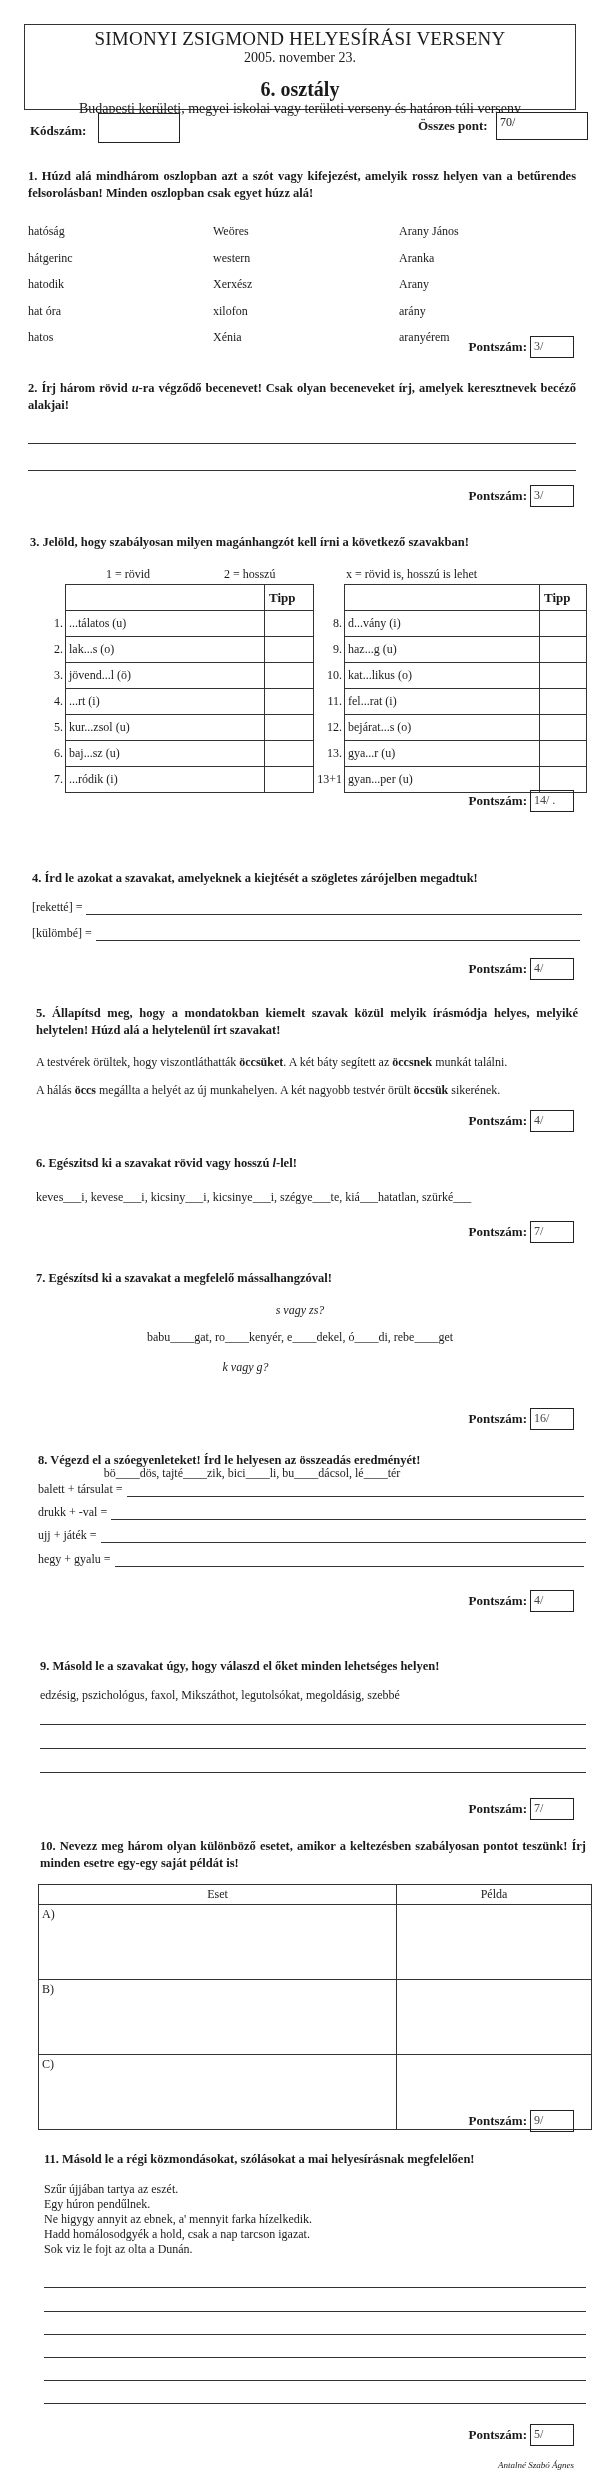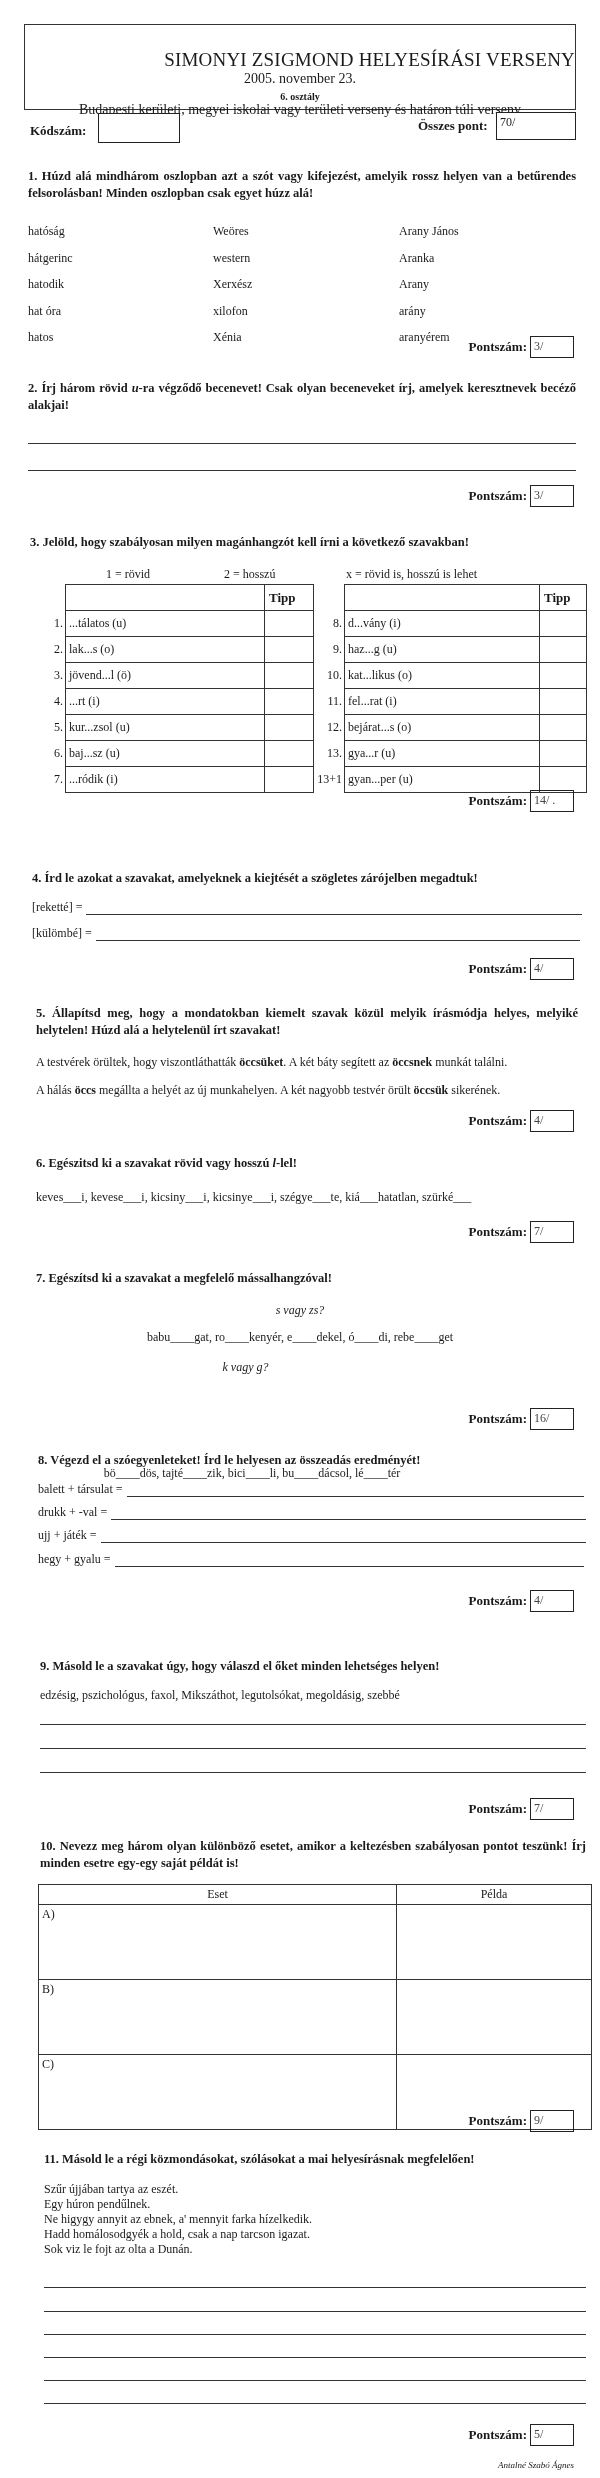--- a/index.html
+++ b/index.html
@@ -1,21 +1,21 @@
 <!DOCTYPE html>
 <html><head>
 <meta charset="utf-8">
 <style>
   html, body { margin: 0; padding: 0; background: #fff; }
   body { width: 600px; height: 2478px; position: relative; font-family: "Liberation Serif", "DejaVu Serif", serif; color: #1a1a1a; overflow: hidden; }
   .abs { position: absolute; }
   .header-box { left: 24px; top: 24px; width: 550px; height: 84px; border: 1px solid #333; text-align: center; }
-  .h-title { font-size: 19px; margin-top: 24px; letter-spacing: 0.2px; text-align: right; }
+  .h-title { font-size: 19px; margin-top: 3px; letter-spacing: 0.2px; }
   .h-date { font-size: 14px; margin-top: 0px; }
-  .h-grade { font-size: 10px; font-weight: bold; margin-top: 4px; }
+  .h-grade { font-size: 20px; font-weight: bold; margin-top: 12px; }
   .h-sub { font-size: 14px; margin-top: 0px; }
   .lbl-b { font-weight: bold; font-size: 13px; }
   .box { border: 1px solid #222; background: #fff; }
   .q { font-weight: bold; font-size: 12.5px; line-height: 17px; text-align: justify; }
   .txt { font-size: 12px; }
   .score { right: 26px; display: flex; align-items: center; }
   .score .lbl { font-weight: bold; font-size: 13px; margin-right: 3px; }
   .score .val { width: 44px; height: 22px; border: 1px solid #222; font-size: 12px; padding: 2px 0 0 3px; box-sizing: border-box; color: #444; }
   .line { border-bottom: 1px solid #333; }
   table { border-collapse: collapse; }
@@ -39,21 +39,21 @@
 <div class="abs header-box">
   <div class="h-title">SIMONYI ZSIGMOND HELYESÍRÁSI VERSENY</div>
   <div class="h-date">2005. november 23.</div>
   <div class="h-grade">6. osztály</div>
   <div class="h-sub">Budapesti kerületi, megyei iskolai vagy területi verseny és határon túli verseny</div>
 </div>
 
 <div class="abs lbl-b" style="left:30px; top:123px;">Kódszám:</div>
 <div class="abs box" style="left:98px; top:113px; width:80px; height:28px;"></div>
 <div class="abs lbl-b" style="left:418px; top:118px;">Összes pont:</div>
-<div class="abs box" style="left:496px; top:112px; width:80px; height:28px; font-size:12px; padding:2px 3px; box-sizing:border-box;">70/</div>
+<div class="abs box" style="left:496px; top:112px; width:92px; height:28px; font-size:12px; padding:2px 3px; box-sizing:border-box;">70/</div>
 
 <div class="abs q" style="left:28px; top:168px; width:548px;">1. Húzd alá mindhárom oszlopban azt a szót vagy kifejezést, amelyik rossz helyen van a betűrendes felsorolásban! Minden oszlopban csak egyet húzz alá!</div>
 <div class="abs txt" style="left:28px; top:218px; line-height:26.5px;">
   <div>hatóság</div>
   <div>hátgerinc</div>
   <div>hatodik</div>
   <div>hat óra</div>
   <div>hatos</div>
 </div>
 <div class="abs txt" style="left:213px; top:218px; line-height:26.5px;">

